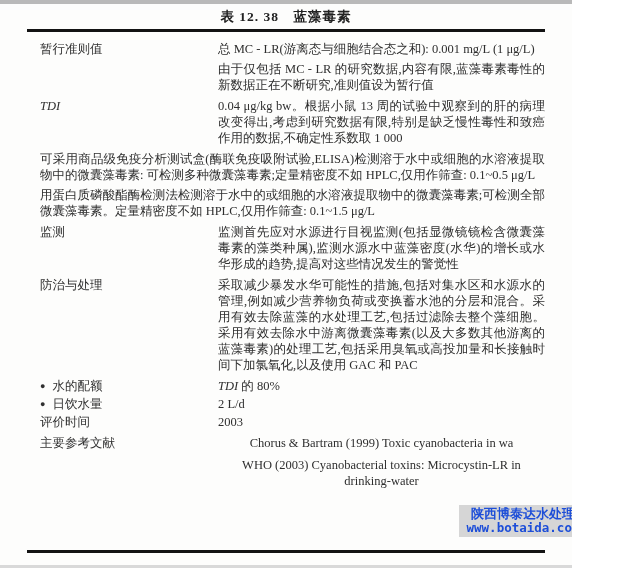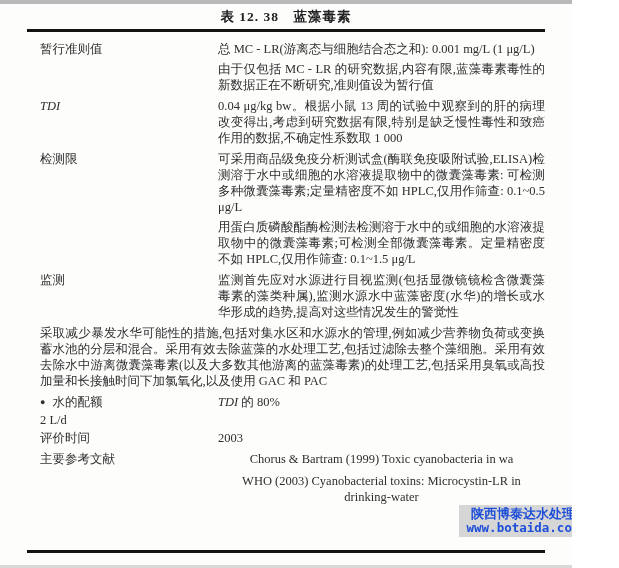--- a/index.html
+++ b/index.html
@@ -53,44 +53,45 @@
           <div class="para"><span>由于仅包括 MC - LR 的研究数据,内容有限,蓝藻毒素毒性的新数据正在不断研究,准则值设为暂行值</span></div>
         </div>
       </div>
       <div class="row">
         <div class="label italic"><span>TDI</span></div>
         <div class="content">
           <div class="para"><span>0.04 μg/kg bw。根据小鼠 13 周的试验中观察到的肝的病理改变得出,考虑到研究数据有限,特别是缺乏慢性毒性和致癌作用的数据,不确定性系数取 1 000</span></div>
         </div>
       </div>
       <div class="row">
-        <div class="label"><span>检测限</span></div>
         <div class="content">
           <div class="para"><span>可采用商品级免疫分析测试盒(酶联免疫吸附试验,ELISA)检测溶于水中或细胞的水溶液提取物中的微囊藻毒素: 可检测多种微囊藻毒素;定量精密度不如 HPLC,仅用作筛查: 0.1~0.5 μg/L</span></div>
           <div class="para"><span>用蛋白质磷酸酯酶检测法检测溶于水中的或细胞的水溶液提取物中的微囊藻毒素;可检测全部微囊藻毒素。定量精密度不如 HPLC,仅用作筛查: 0.1~1.5 μg/L</span></div>
         </div>
       </div>
       <div class="row">
         <div class="label"><span>监测</span></div>
         <div class="content">
           <div class="para"><span>监测首先应对水源进行目视监测(包括显微镜镜检含微囊藻毒素的藻类种属),监测水源水中蓝藻密度(水华)的增长或水华形成的趋势,提高对这些情况发生的警觉性</span></div>
         </div>
       </div>
       <div class="row">
+        <div class="label"><span>防治与处理</span></div>
         <div class="content">
           <div class="para"><span>采取减少暴发水华可能性的措施,包括对集水区和水源水的管理,例如减少营养物负荷或变换蓄水池的分层和混合。采用有效去除蓝藻的水处理工艺,包括过滤除去整个藻细胞。采用有效去除水中游离微囊藻毒素(以及大多数其他游离的蓝藻毒素)的处理工艺,包括采用臭氧或高投加量和长接触时间下加氯氧化,以及使用 GAC 和 PAC</span></div>
         </div>
       </div>
       <div class="row compact">
         <div class="label"><span class="bullet">●</span><span>水的配额</span></div>
         <div class="content">
           <div class="para"><span class="seg-italic">TDI</span><span> 的 80%</span></div>
         </div>
       </div>
       <div class="row compact">
+        <div class="label"><span class="bullet">●</span><span>日饮水量</span></div>
         <div class="content">
           <div class="para"><span>2 L/d</span></div>
         </div>
       </div>
       <div class="row">
         <div class="label"><span>评价时间</span></div>
         <div class="content">
           <div class="para"><span>2003</span></div>
         </div>
       </div>

